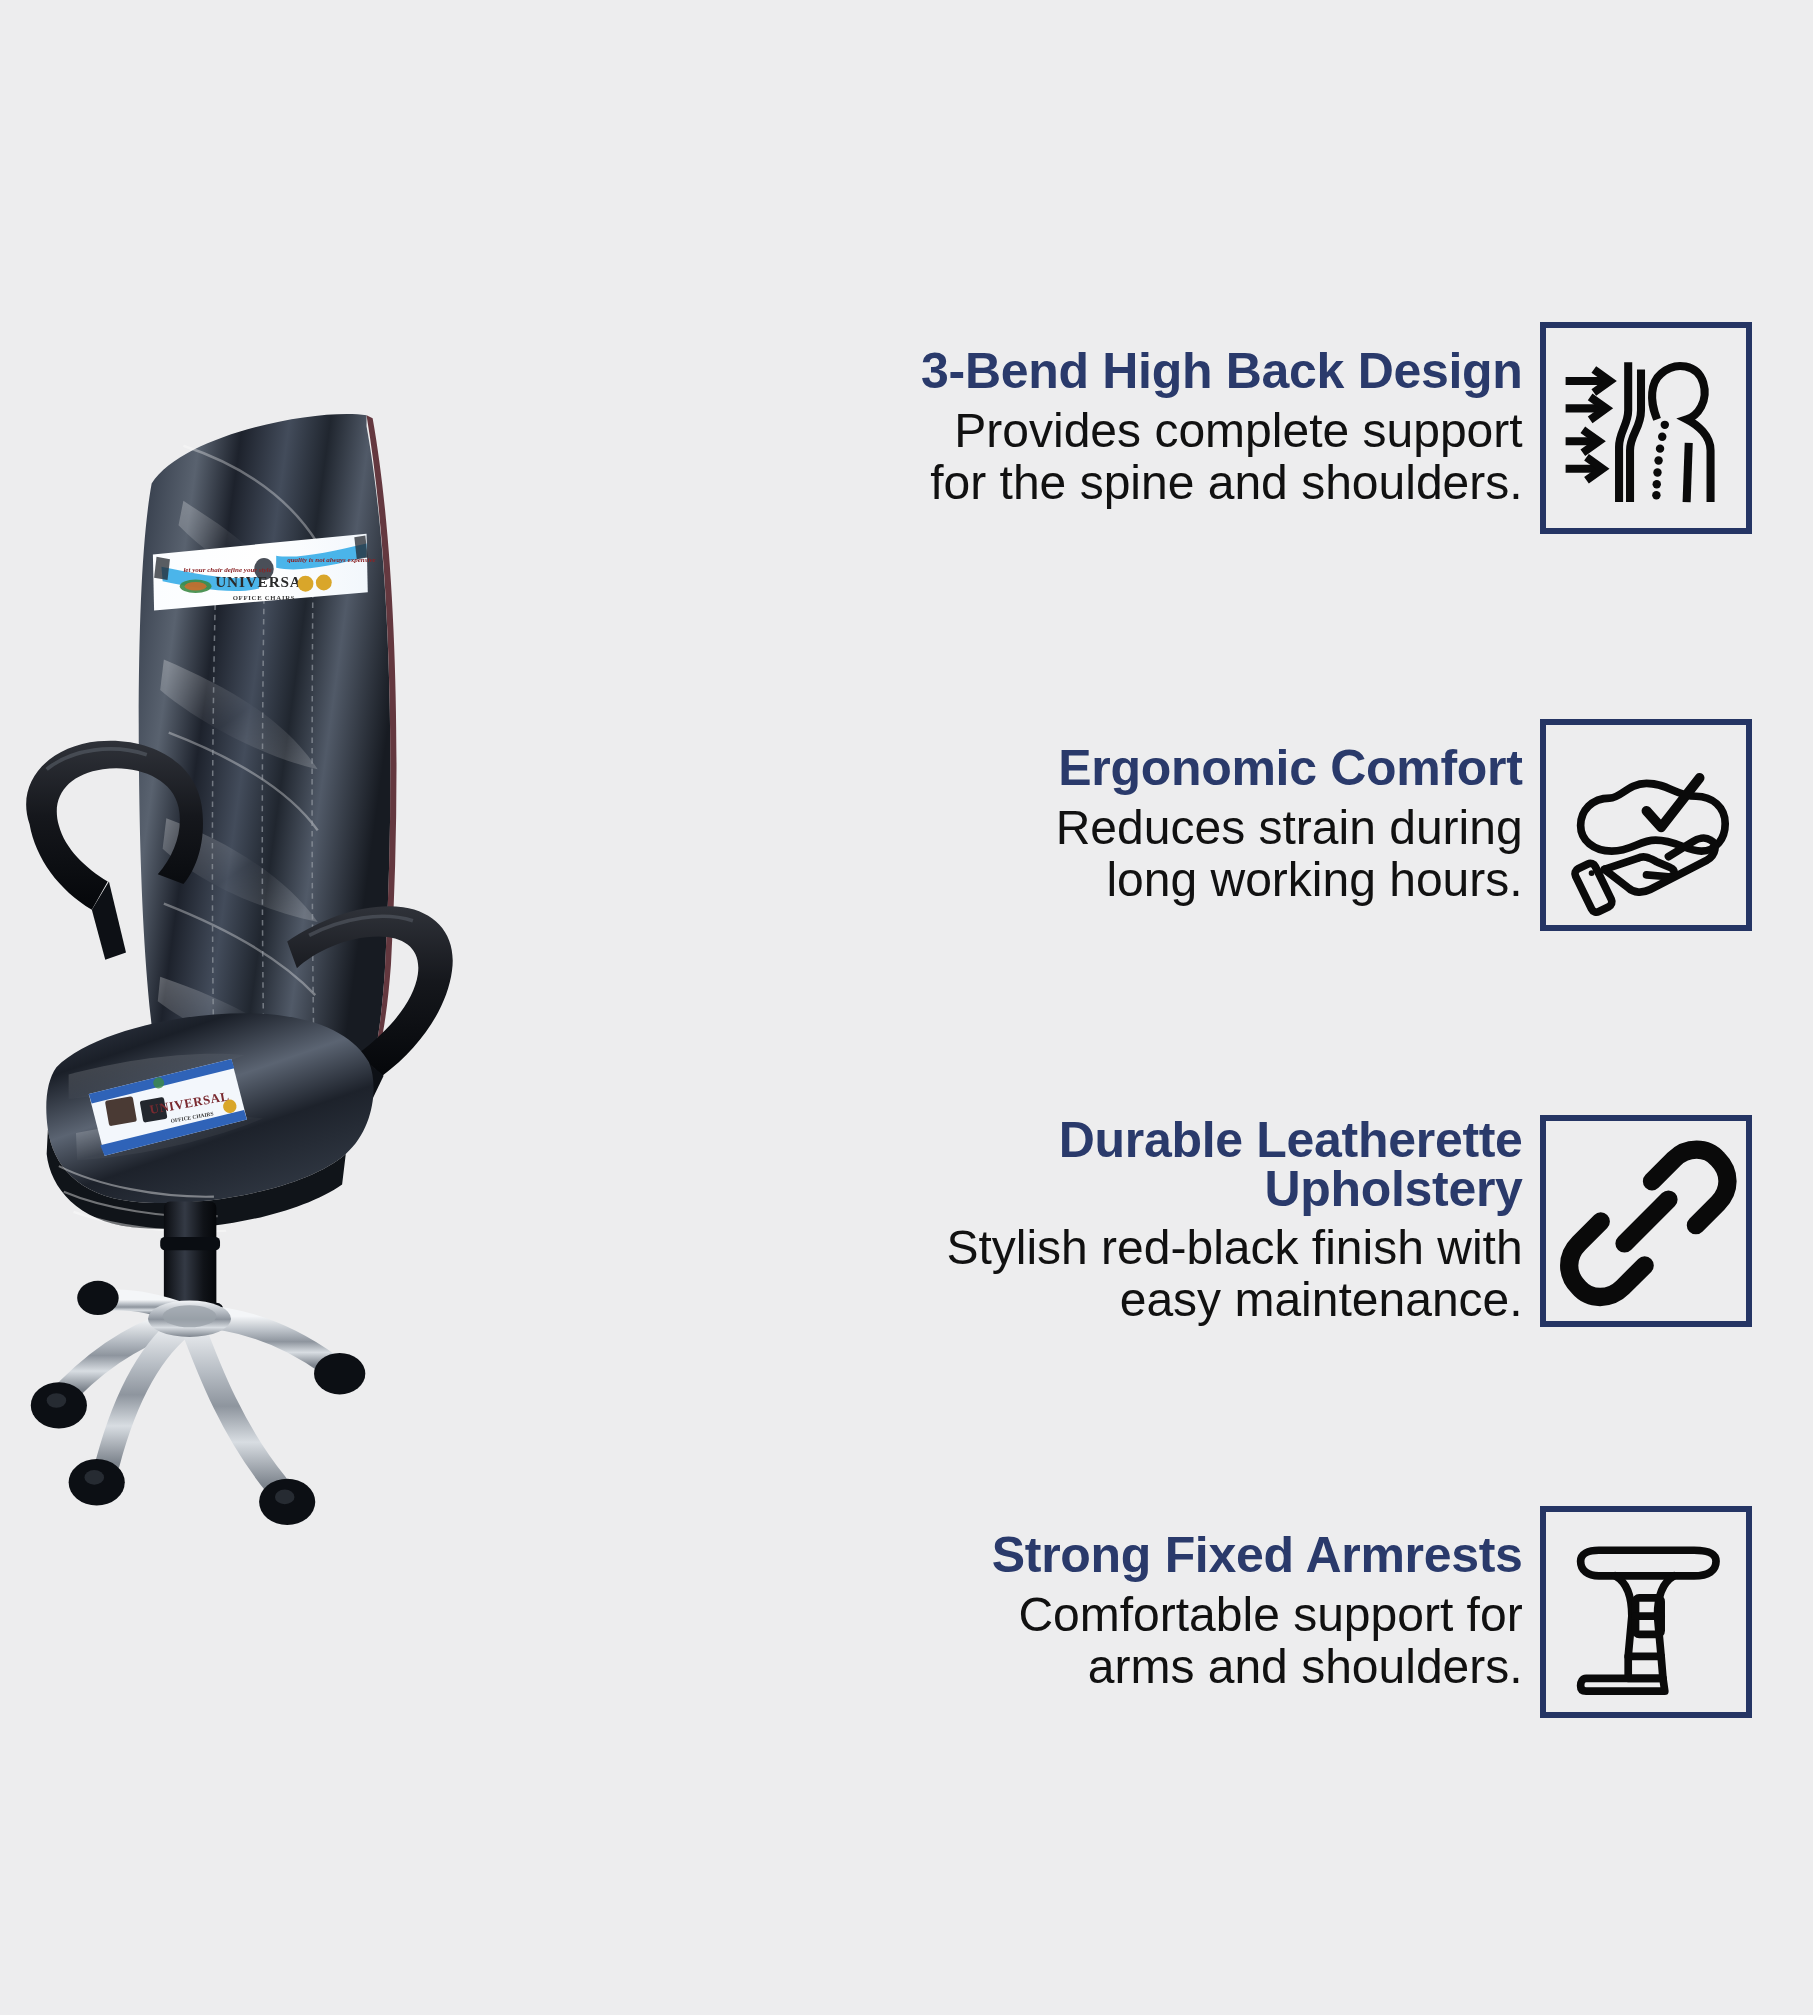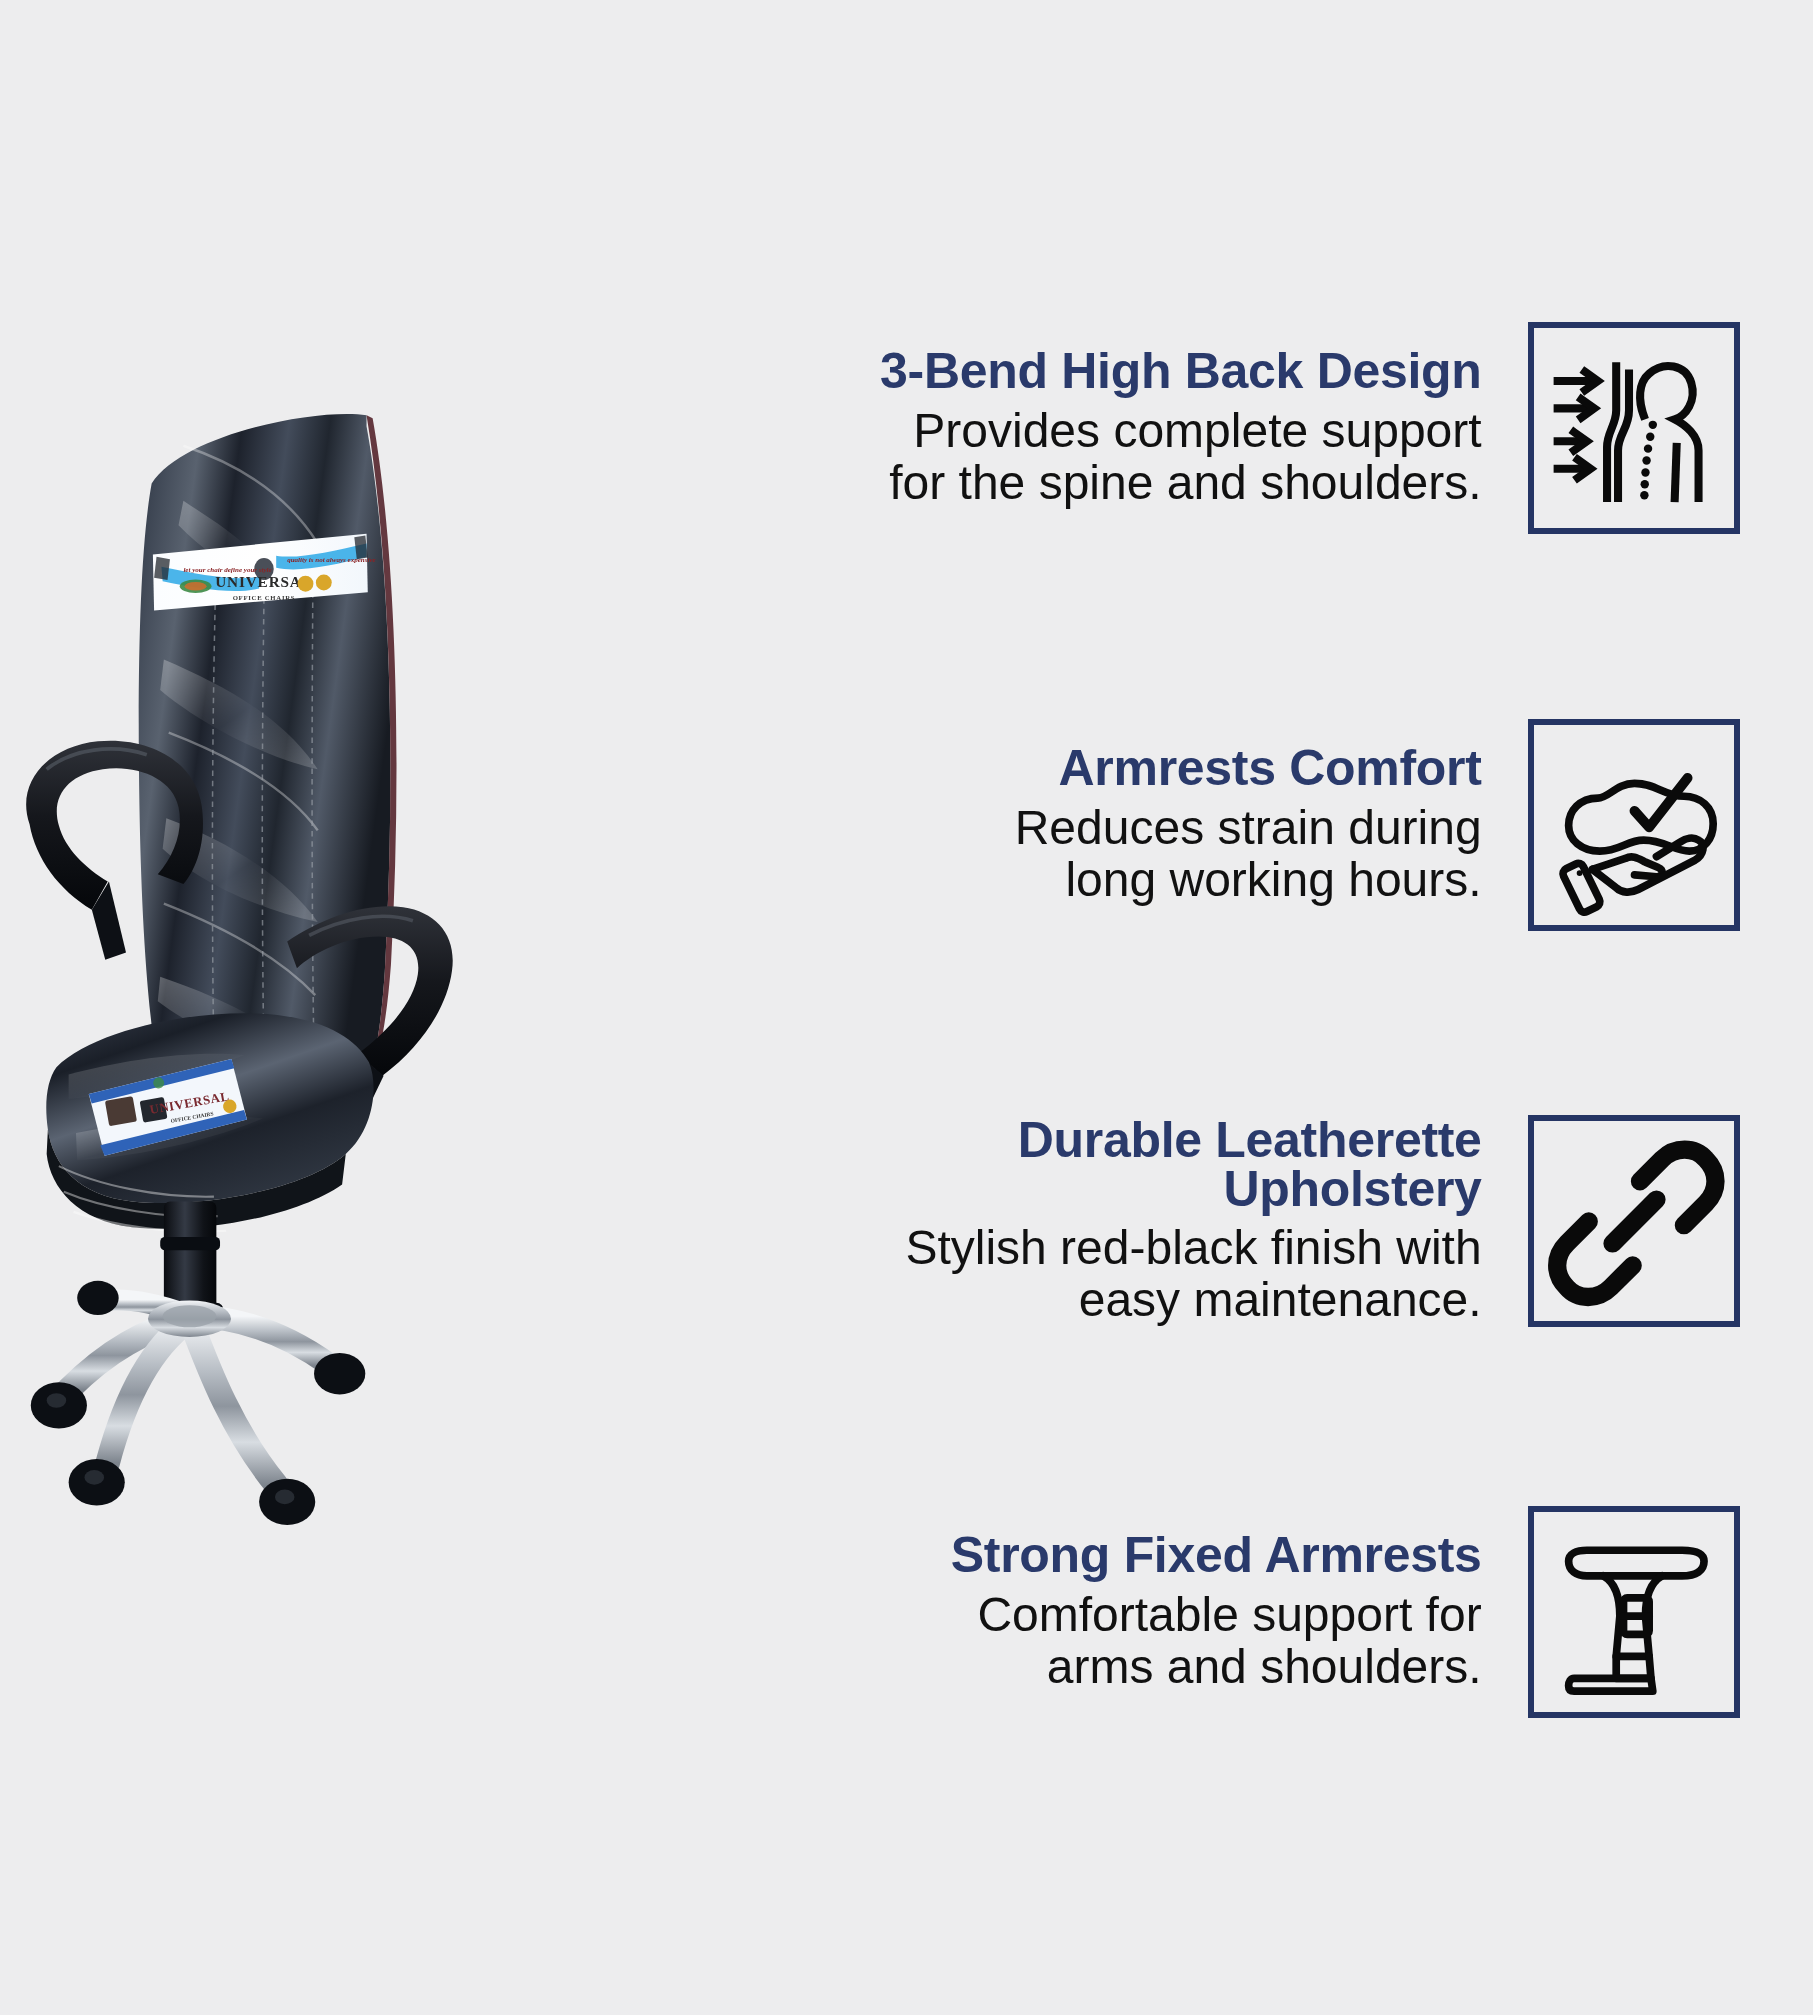--- a/index.html
+++ b/index.html
@@ -10,22 +10,22 @@
     overflow:hidden;position:relative;
   }
   .stage{position:absolute;inset:0;}
 
   
   .photo{position:absolute;left:0;top:342px;width:788px;height:1404px;}
   .photo svg{width:100%;height:100%;display:block;}
 
   
   .features{position:absolute;left:702px;top:269px;width:1038px;height:1496px;}
-  .frow{position:absolute;left:0;width:1038px;height:244px;display:flex;
-        align-items:center;gap:44px;}
+  .frow{position:absolute;left:12px;width:1038px;height:244px;display:flex;
+        align-items:center;gap:15px;}
   .frow.r1{top:37px;}
   .frow.r2{top:434px;}
   .frow.r3{top:830px;}
   .frow.r4{top:1221px;}
 
   .ftext{flex:1 1 auto;text-align:right;padding-right:2.4px;}
   .ftitle{
     color:#2a3a6b;
     font-size:50px;
     line-height:0.98;
@@ -274,21 +274,21 @@
             <circle cx="56" cy="74" r="2.3"></circle>
             <circle cx="55.6" cy="80.5" r="2.3"></circle>
             <circle cx="55.4" cy="86.5" r="2.3"></circle>
           </g>
         </svg>
       </div>
     </div>
 
     <div class="frow r2">
       <div class="ftext">
-        <div class="ftitle">Armrests Comfort</div>
+        <div class="ftitle">Ergonomic Comfort</div>
         <div class="fdesc">Reduces strain during
 long working hours.</div>
       </div>
       <div class="iconbox">
         <svg viewBox="0 0 100 100" fill="none" stroke="#0a0a0a" stroke-width="4.2" stroke-linecap="round" stroke-linejoin="round">
           <path d="M30,35 C20,35 14,42 14,50 C14,58 21,64 31,64
                    C42,64 46,58 55,58 C66,58 72,64 80,64
                    C88,64 93,57 93,49 C93,40 86,34 77,34
                    C66,34 62,27 50,27 C40,27 36,35 30,35 Z"></path>
           <path d="M50,42 L58,51 L79,24" stroke-width="5.4"></path>

